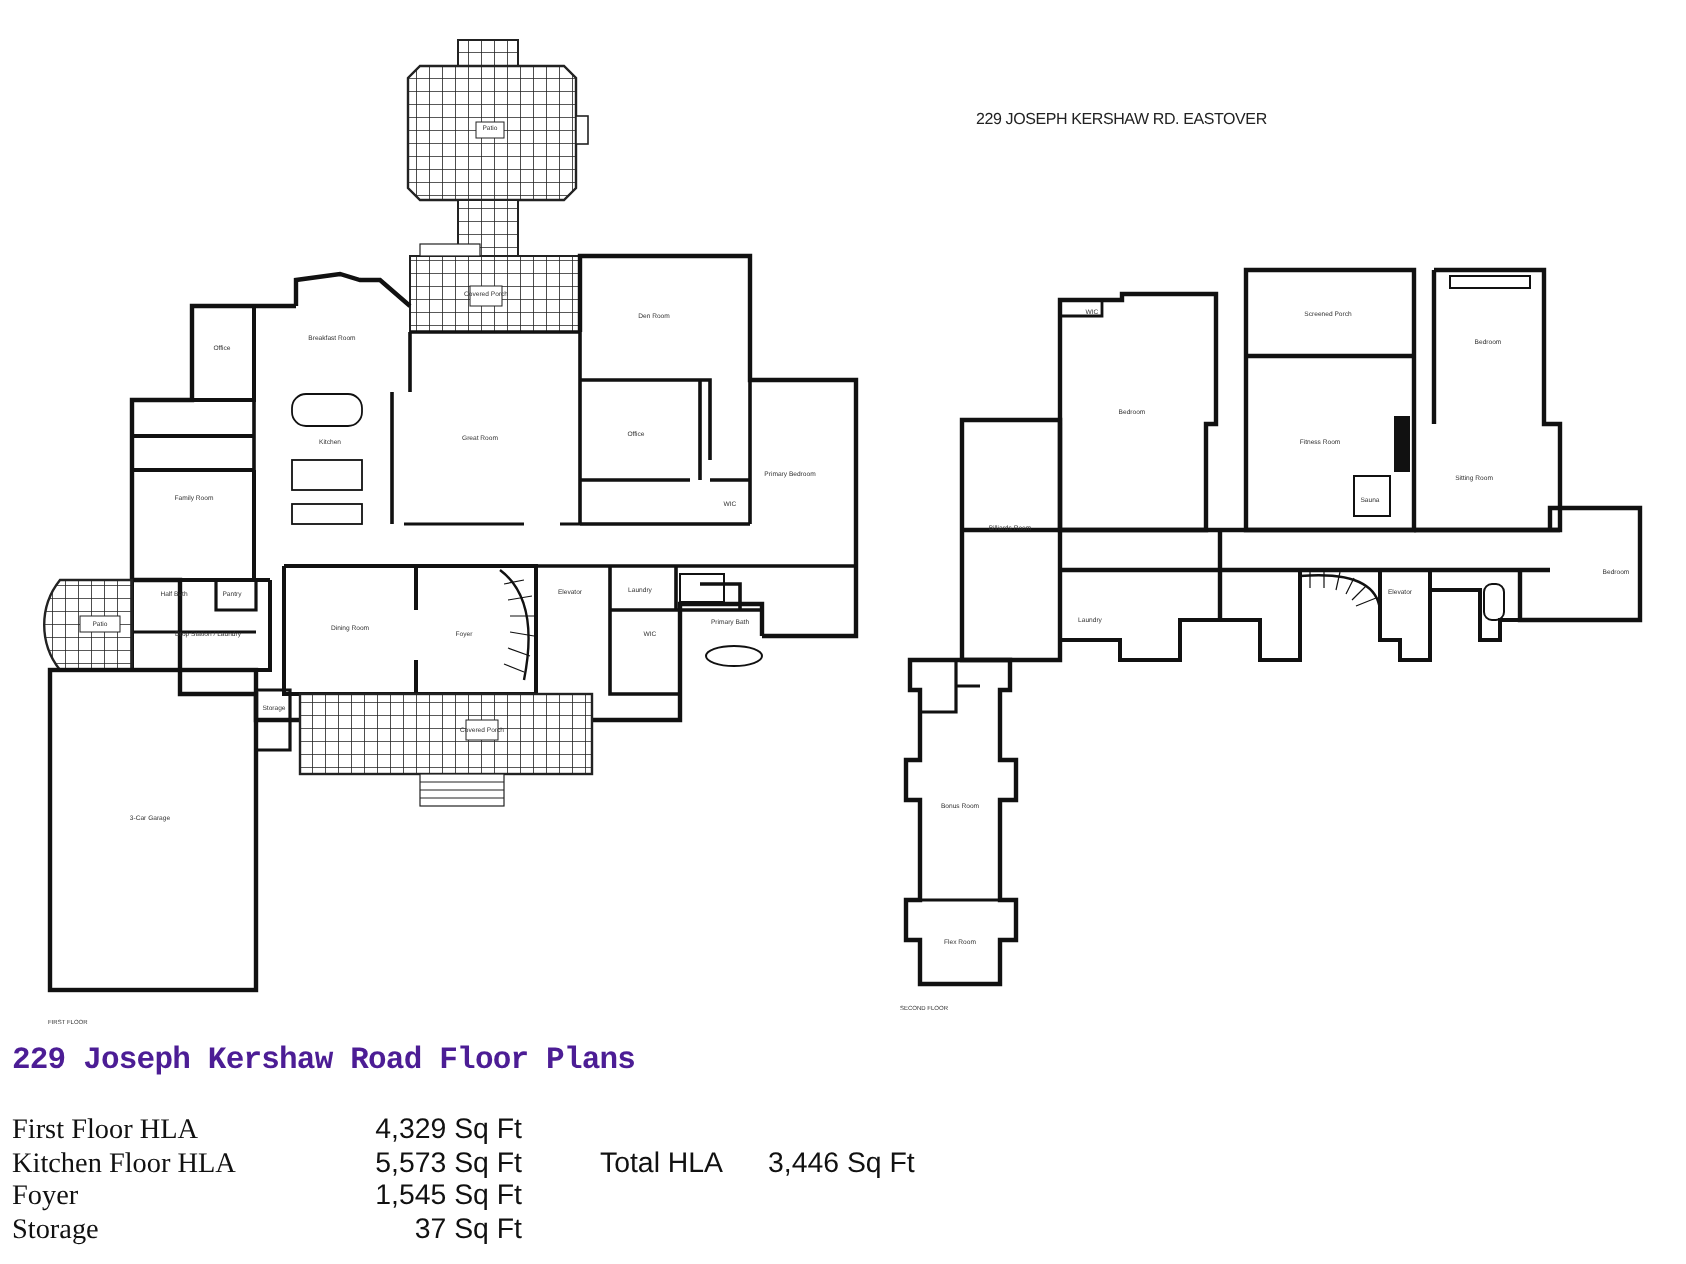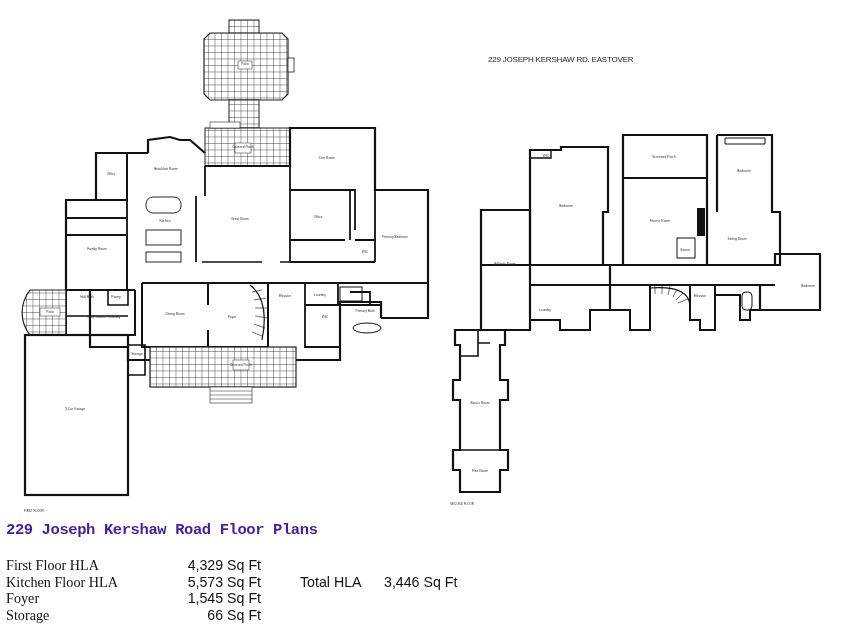--- a/index.html
+++ b/index.html
@@ -182,15 +182,15 @@
     <span class="stat-value">5,573 Sq Ft</span>
     <span class="total-label">Total HLA</span>
     <span class="total-value">3,446 Sq Ft</span>
   </div>
   <div class="stat-row">
     <span class="stat-label">Foyer</span>
     <span class="stat-value">1,545 Sq Ft</span>
   </div>
   <div class="stat-row">
     <span class="stat-label">Storage</span>
-    <span class="stat-value">66 Sq Ft</span>
+    <span class="stat-value">37 Sq Ft</span>
   </div>
 </div>
 
 </body></html>

